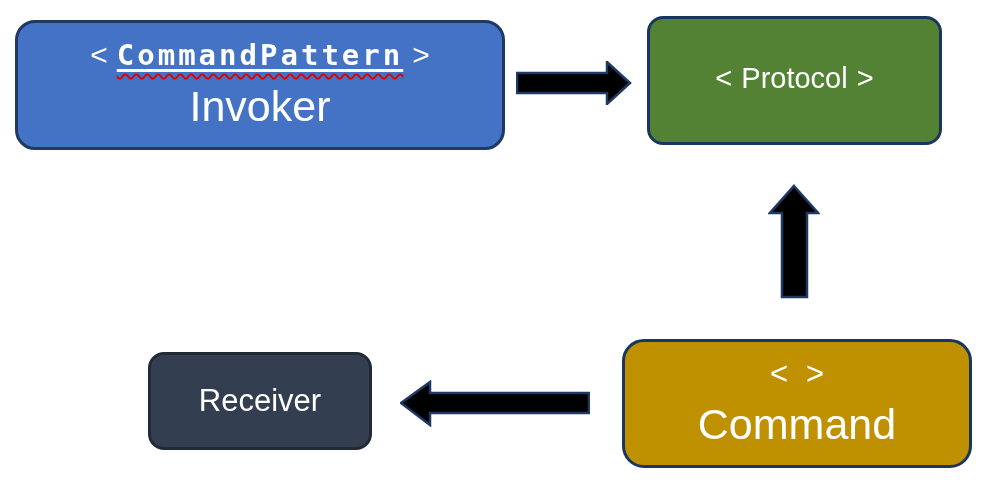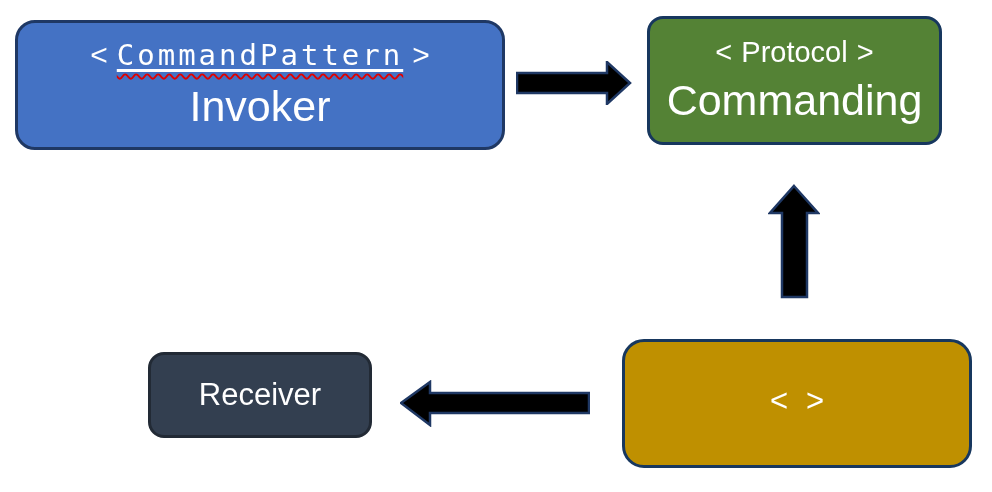--- a/index.html
+++ b/index.html
@@ -31,21 +31,21 @@
   }
   .node-commanding {
     left: 647px; top: 16px; width: 295px; height: 129px;
     border-radius: 16px;
   }
   .node-command {
     left: 622px; top: 339px; width: 350px; height: 129px;
     border-radius: 22px;
   }
   .node-receiver {
-    left: 148px; top: 352px; width: 224px; height: 86px;
+    left: 148px; top: 352px; width: 224px; height: 98px;
     border-radius: 16px;
   }
   .tag-line {
     display: flex;
     align-items: baseline;
     justify-content: center;
     white-space: nowrap;
     margin-bottom: 6px;
   }
   .node-invoker .tag-line   { font-size: 30px; }
@@ -81,40 +81,40 @@
   .arrow-left  { left: 400px; top: 380px; }
 </style>
 </head>
 <body>
 
 <div class="canvas" style="background-color: rgb(255, 255, 255);">
 
   <div class="node node-invoker" style="background-color: rgb(68, 114, 196); border-color: rgb(31, 56, 100); color: rgb(255, 255, 255);">
     <div class="tag-line">
       <span class="bracket">&lt;</span>
-      <span class="spell" style="text-decoration-color: rgb(224, 0, 0);"><span class="plain-underline mono">CommandPattern</span></span>
+      <span class="spell" style="text-decoration-color: rgb(224, 0, 0); font-weight: bold;"><span class="plain-underline mono">CommandPattern</span></span>
       <span class="bracket">&gt;</span>
     </div>
     <div class="title-line">Invoker</div>
   </div>
 
   <div class="node node-commanding" style="background-color: rgb(84, 130, 53); border-color: rgb(23, 55, 94); color: rgb(255, 255, 255);">
     <div class="tag-line">
       <span class="bracket">&lt;</span>
       <span>Protocol</span>
       <span class="bracket">&gt;</span>
     </div>
-    <div class="title-line">Commanding</div>
   </div>
 
   <div class="node node-command" style="background-color: rgb(191, 144, 0); border-color: rgb(23, 55, 94); color: rgb(255, 255, 255);">
     <div class="tag-line">
       <span class="bracket">&lt;</span>
       <span class="bracket">&gt;</span>
     </div>
+    <div class="title-line">Command</div>
   </div>
 
   <div class="node node-receiver" style="background-color: rgb(51, 63, 80); border-color: rgb(34, 42, 53); color: rgb(255, 255, 255);">
     <div class="title-line">Receiver</div>
   </div>
 
   <svg class="arrow arrow-right" width="116" height="44" viewBox="0 0 116 44">
     <polygon points="1,12 91,12 91,1 114,22 91,43 91,32 1,32" stroke-width="2.5" fill="#000000" stroke="#1F3864"></polygon>
   </svg>
 

